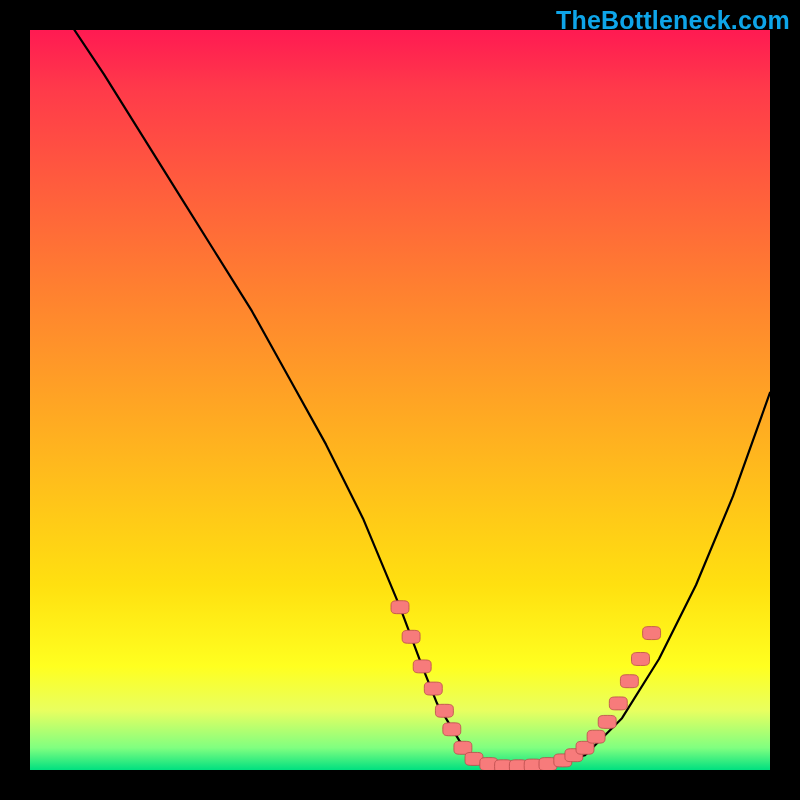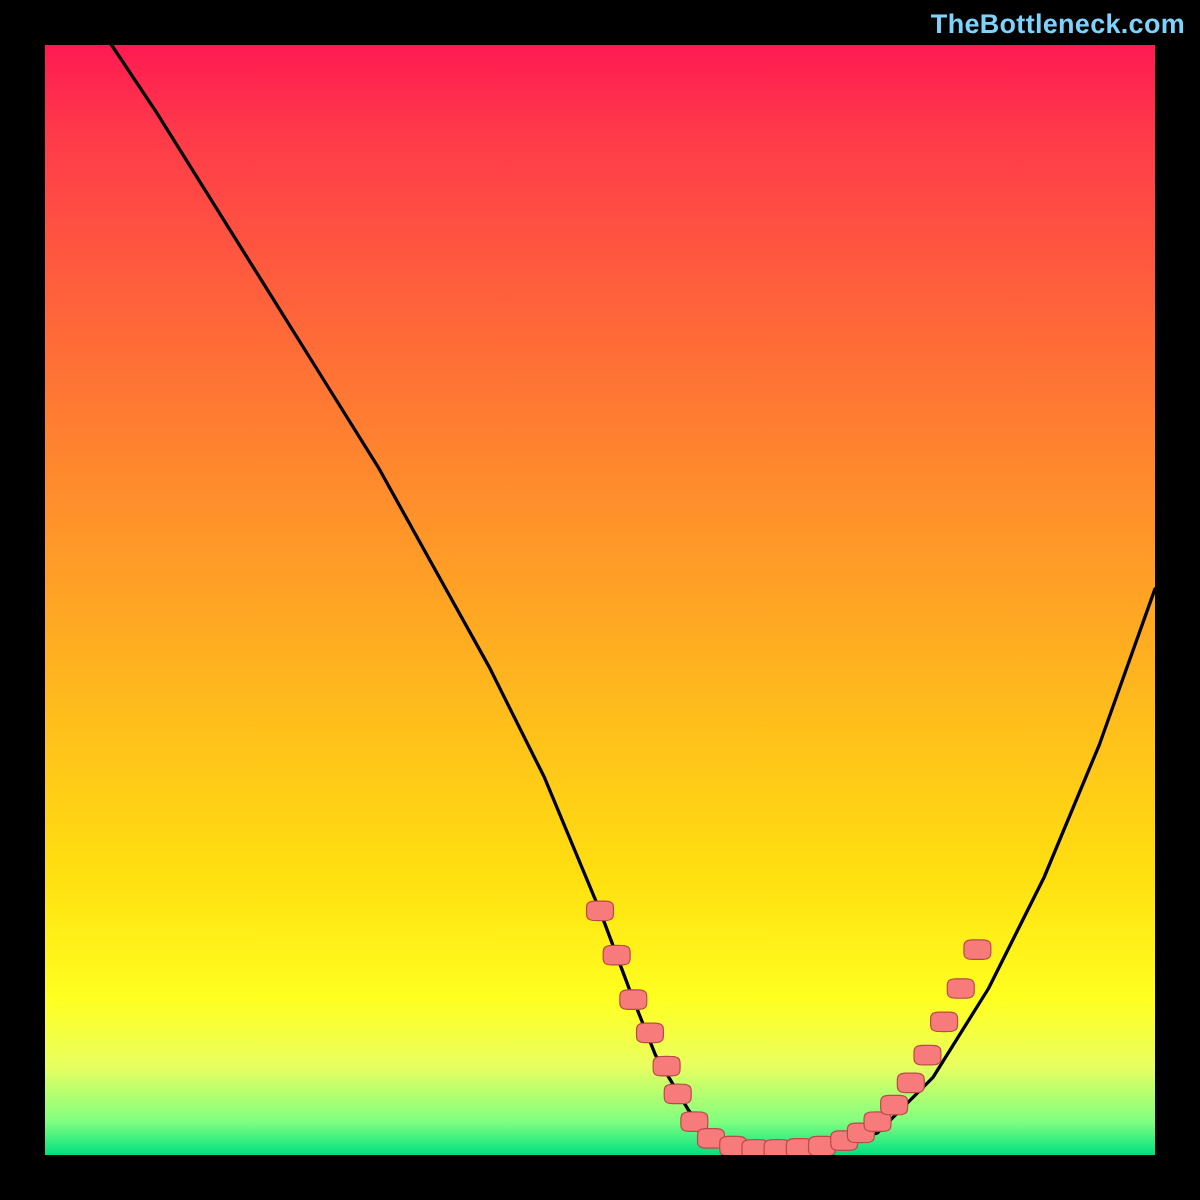--- a/index.html
+++ b/index.html
@@ -33,22 +33,22 @@
       #ffff20 86%,
       #e8ff60 92%,
       #80ff80 97%,
       #00e080 100%
     );
   }
   .watermark {
     position: absolute;
     top: 6px;
     right: 10px;
-    color: #7dd3fc;
-    font-size: 18px;
+    color: #0ea5e9;
+    font-size: 25px;
     font-weight: 600;
     letter-spacing: 0.2px;
     z-index: 3;
   }
   svg.curve {
     position: absolute;
     left: 0;
     top: 0;
     width: 740px;
     height: 740px;

